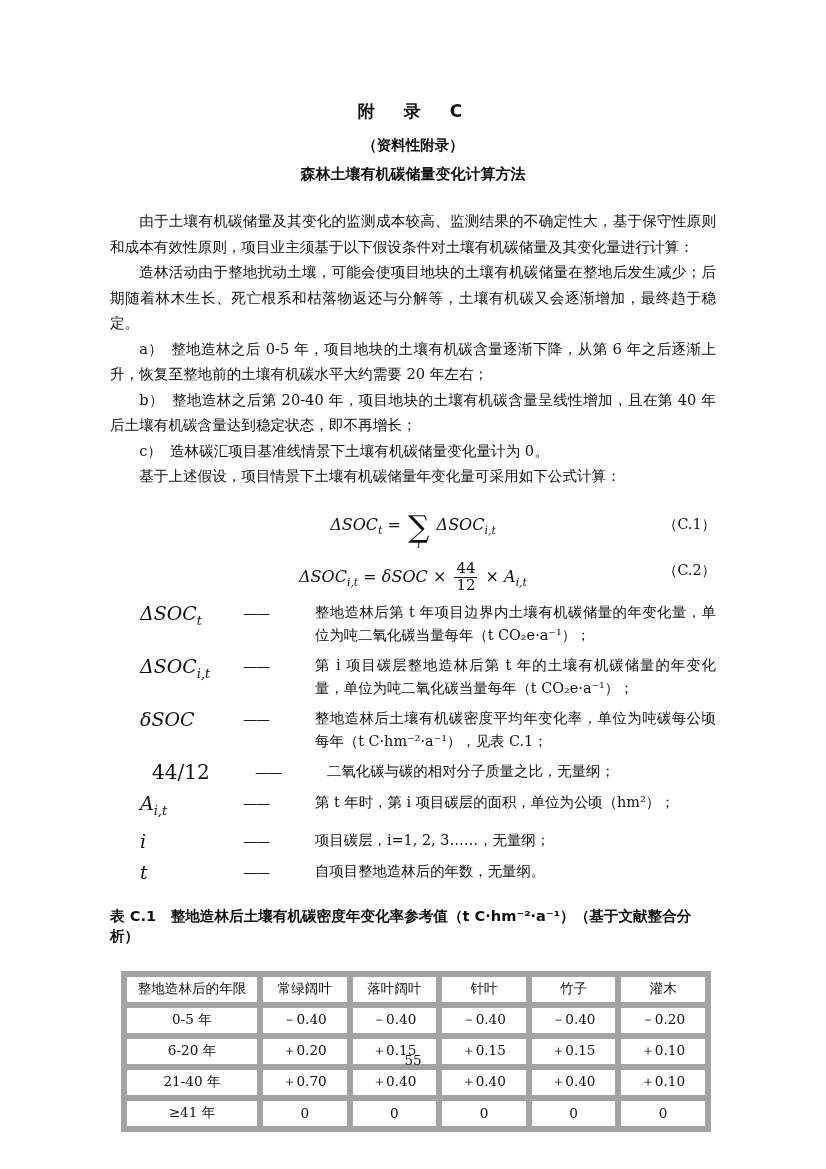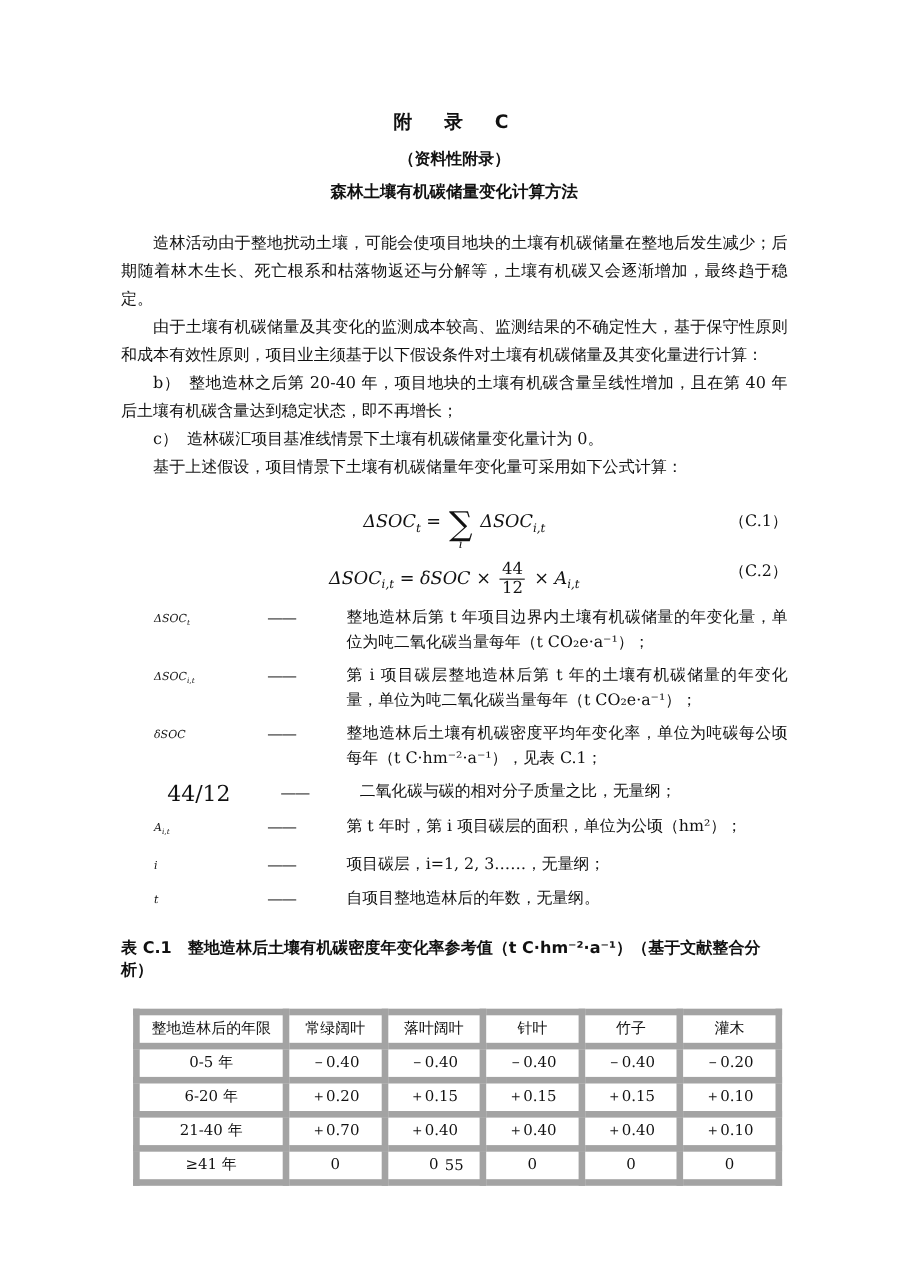--- a/index.html
+++ b/index.html
@@ -154,21 +154,21 @@
     display: flex;
     align-items: flex-start;
     font-size: 14.4px;
     line-height: 23px;
     margin-bottom: 7px;
   }
   .def-sym {
     width: 103px;
     flex: 0 0 103px;
     font-style: italic;
-    font-size: 10px;
+    font-size: 19px;
     padding-top: 1px;
   }
   .def-sym.plain { font-style: normal; font-size: 20px; margin-left: 12px; }
   .def-dash {
     width: 72px;
     flex: 0 0 72px;
     padding-top: 1px;
     letter-spacing: -1px;
     font-size: 14px;
   }
@@ -218,23 +218,26 @@
 </head>
 <body>
 
 <div class="page">
   <div class="content">
 
     <div class="appendix-title">附　录　C</div>
     <div class="appendix-subtitle">（资料性附录）</div>
     <div class="appendix-heading">森林土壤有机碳储量变化计算方法</div>
 
+    <p class="para">由于土壤有机碳储量及其变化的监测成本较高、监测结果的不确定性大，基于保守性原则和成本有效性原则，项目业主须基于以下假设条件对土壤有机碳储量及其变化量进行计算：</p>
     <p class="para">造林活动由于整地扰动土壤，可能会使项目地块的土壤有机碳储量在整地后发生减少；后期随着林木生长、死亡根系和枯落物返还与分解等，土壤有机碳又会逐渐增加，最终趋于稳定。</p>
-    <p class="para">由于土壤有机碳储量及其变化的监测成本较高、监测结果的不确定性大，基于保守性原则和成本有效性原则，项目业主须基于以下假设条件对土壤有机碳储量及其变化量进行计算：</p>
-
+
+    <p class="list-item">
+      <span class="marker">a）</span><span>整地造林之后 0-5 年，项目地块的土壤有机碳含量逐渐下降，从第 6 年之后逐渐上升，恢复至整地前的土壤有机碳水平大约需要 20 年左右；</span>
+    </p>
     <p class="list-item">
       <span class="marker">b）</span><span>整地造林之后第 20-40 年，项目地块的土壤有机碳含量呈线性增加，且在第 40 年后土壤有机碳含量达到稳定状态，即不再增长；</span>
     </p>
     <p class="list-item">
       <span class="marker">c）</span><span>造林碳汇项目基准线情景下土壤有机碳储量变化量计为 0。</span>
     </p>
 
     <p class="para">基于上述假设，项目情景下土壤有机碳储量年变化量可采用如下公式计算：</p>
 
     <div class="formula-block">

